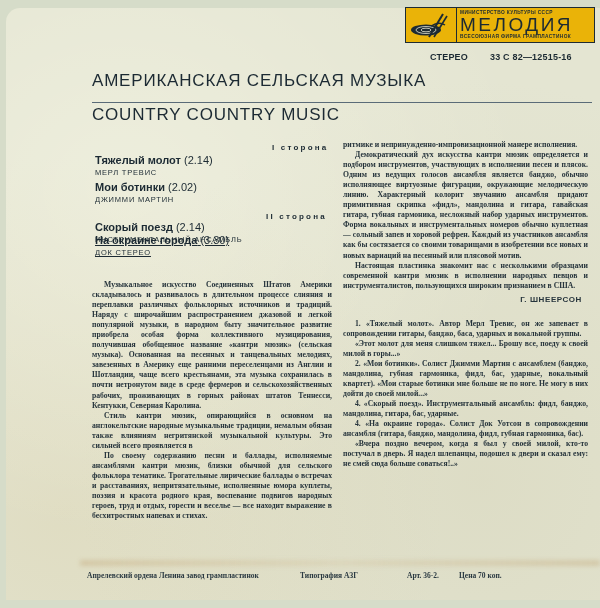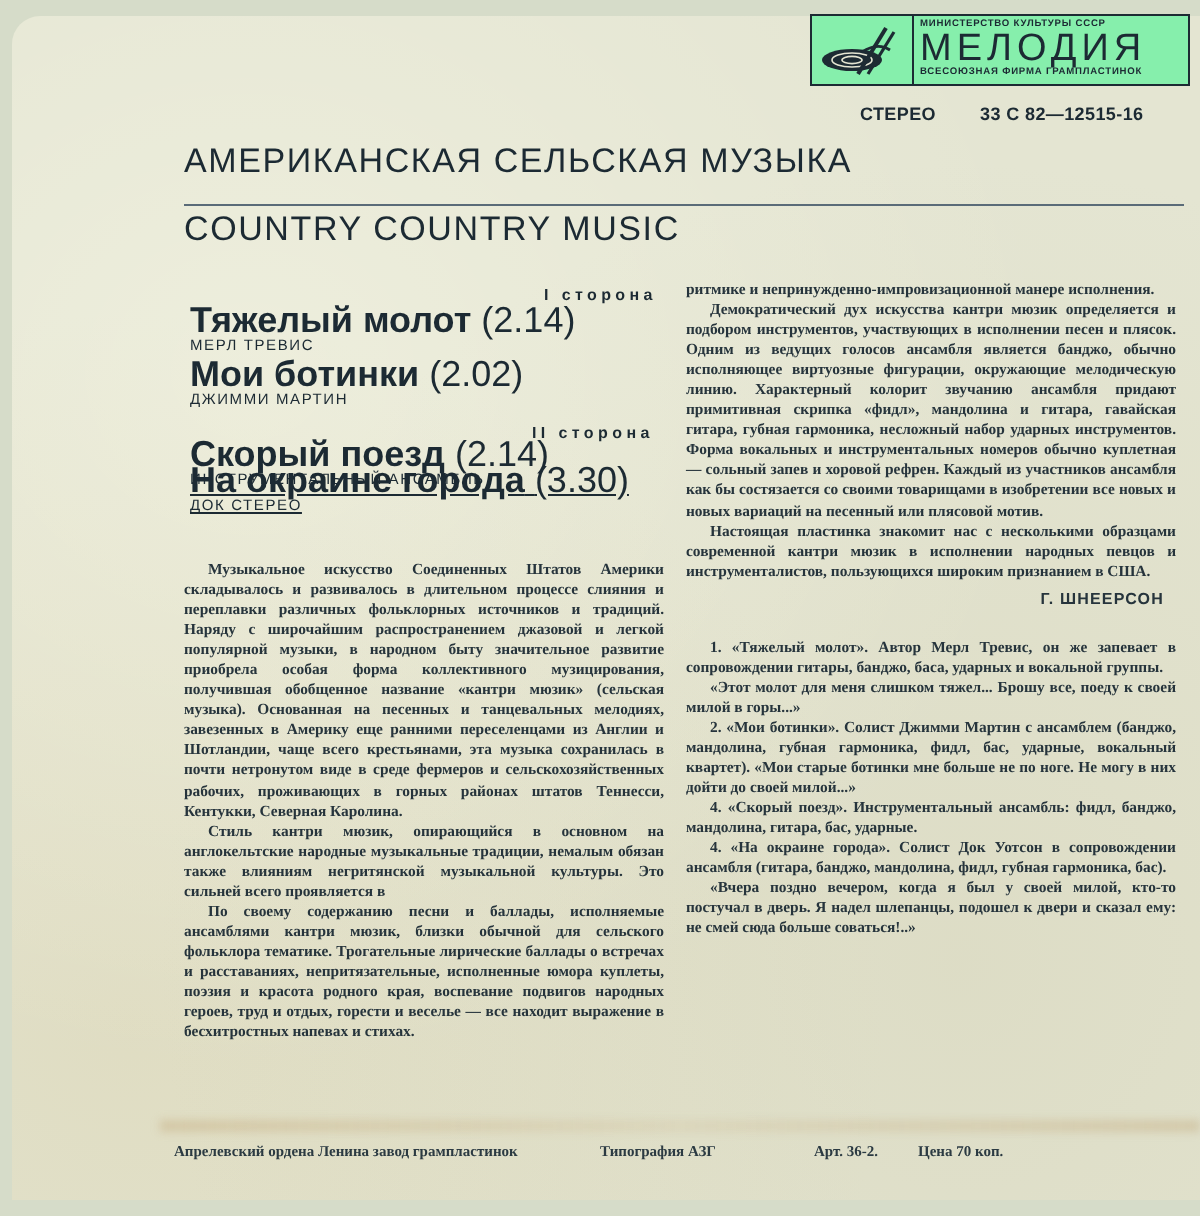--- a/index.html
+++ b/index.html
@@ -19,21 +19,21 @@
     border-top-left-radius:14px;
   }
   .stain {
     position:absolute; left:80px; top:560px; width:520px; height:6px;
     background:linear-gradient(90deg, rgba(190,160,110,0.35), rgba(200,170,120,0.15), rgba(190,160,110,0.35));
     filter:blur(2px);
   }
   
   .logo {
     position:absolute; left:405px; top:7px; width:188px; height:34px;
-    border:1.5px solid #1d2b33; display:flex; background:#86efac;justify-content:center;
+    border:1.5px solid #1d2b33; display:flex; background:#eab308;justify-content:center;
   }
   .logo-emblem {
     width:50px; border-right:1.5px solid #1d2b33; display:flex; align-items:center; justify-content:center;
   }
   .logo-text { flex:1; display:flex; flex-direction:column; justify-content:center; padding:0 3px; }
   .logo-small { font-size:4.8px; font-weight:bold; letter-spacing:0.4px; line-height:6px; white-space:nowrap; }
   .logo-big { font-size:19px; line-height:18px; letter-spacing:2.5px; font-weight:normal; }
   .catalog {
     position:absolute; left:430px; top:52px; font-size:9px; font-weight:bold; white-space:nowrap; letter-spacing:0.2px;
   }
@@ -47,21 +47,21 @@
     position:absolute; left:92px; top:102px; width:500px; height:1px; background:#5a6b78;
   }
   .title-en {
     position:absolute; left:92px; top:105px; font-size:17px; letter-spacing:0.8px; white-space:nowrap;
   }
   
   .side-label {
     position:absolute; font-size:8px; font-weight:bold; letter-spacing:2.2px; white-space:nowrap;
   }
   .track { position:absolute; left:95px; white-space:nowrap; }
-  .track-title { font-size:18px; font-weight:bold; display:block; line-height:15px; }
+  .track-title { font-size:11px; font-weight:bold; display:block; line-height:15px; }
   .track-title .dur { font-weight:normal; }
   .track-artist { font-size:7.5px; letter-spacing:0.8px; display:block; line-height:9px; }
   
   .col {
     position:absolute; font-family:"Liberation Serif", serif; font-size:7.7px; line-height:10.05px;
     text-align:justify; color:#26343c; font-weight:bold;
   }
   .col p { margin:0; text-indent:12px; }
   .col-left { left:92px; top:280px; width:240px; }
   .col-right { left:343px; top:140px; width:245px; }

